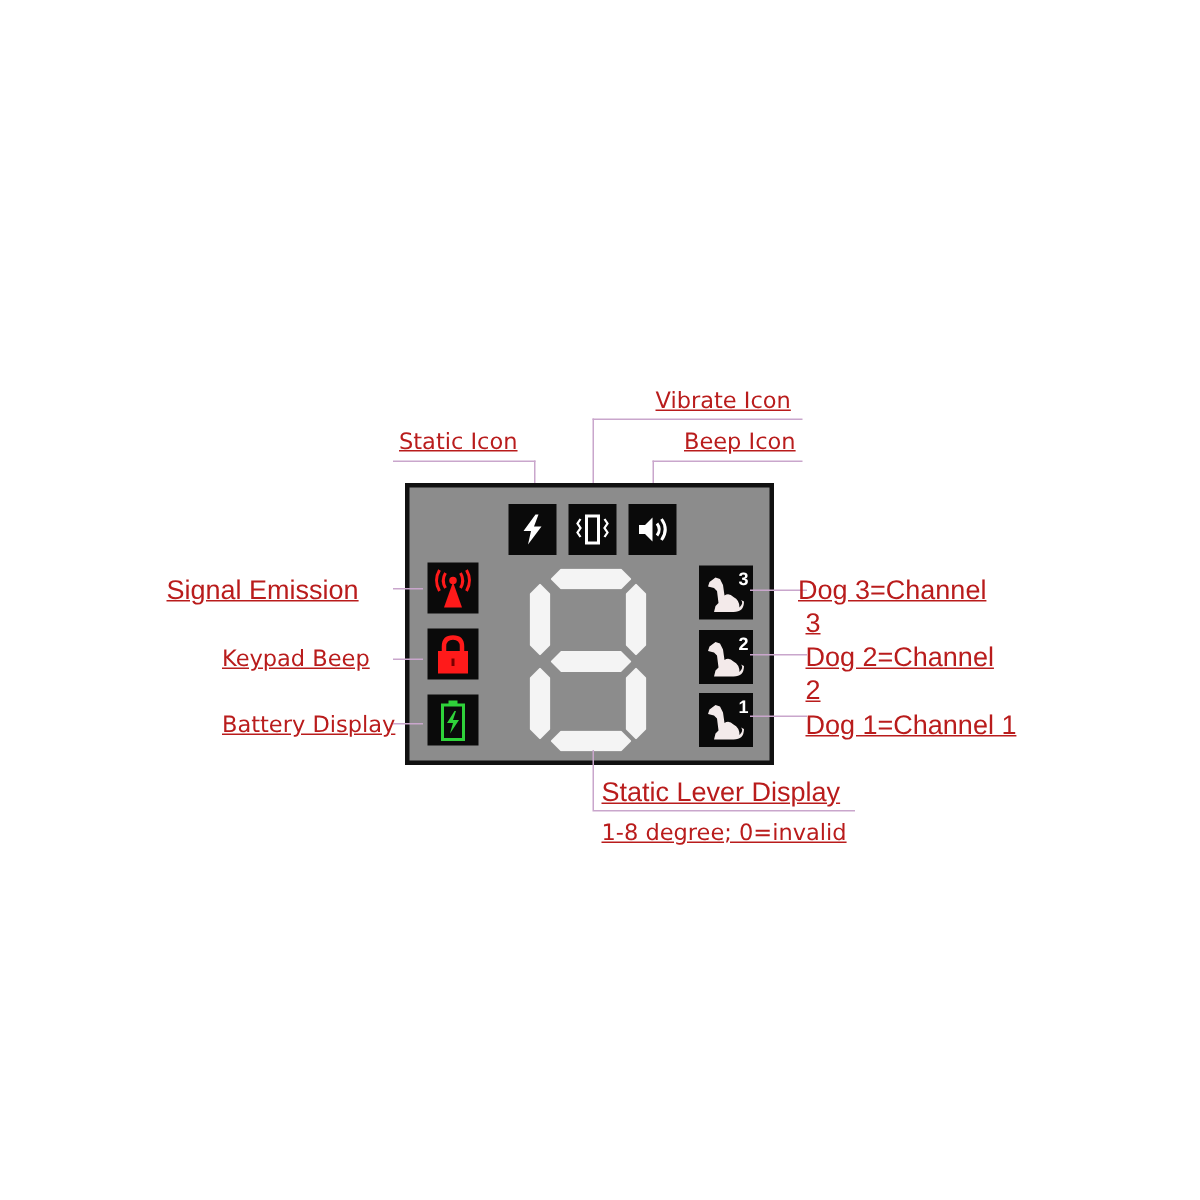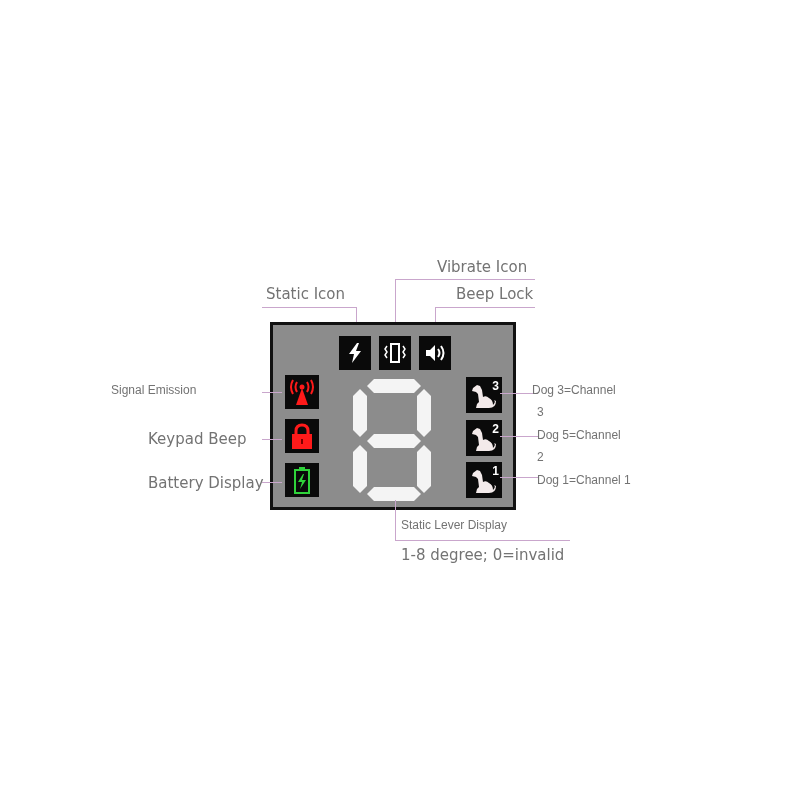--- a/index.html
+++ b/index.html
@@ -1,37 +1,37 @@
 <!DOCTYPE html>
 <html><head>
 <meta charset="utf-8">
 <style>
   html, body { margin:0; padding:0; }
   body { width:800px; height:800px; background:#ffffff; position:relative; overflow:hidden;
          font-family:"Liberation Sans", sans-serif; color:#111; }
   .abs { position:absolute; }
-  .label { position:absolute; white-space:nowrap; color:#737373; }
+  .label { position:absolute; white-space:nowrap; color:#b91c1c;text-decoration:underline; }
   .lbl-sans { font-family:"DejaVu Sans", sans-serif; font-size:15px; }
-  .lbl-lib { font-family:"Liberation Sans", sans-serif; font-size:12px; }
+  .lbl-lib { font-family:"Liberation Sans", sans-serif; font-size:18px; }
   .line { position:absolute; background:#c9a6cc; }
   .panel { position:absolute; left:270px; top:322px; width:246px; height:188px;
            background:#8c8c8c; border:3px solid #111; box-sizing:border-box; }
   .icon-box { position:absolute; background:#0a0a0a; width:32px; height:34px;
               display:flex; align-items:center; justify-content:center; }
   .seg { position:absolute; background:#f4f4f4; }
   .seg-h { width:54px; height:14px; clip-path:polygon(7px 0, calc(100% - 7px) 0, 100% 50%, calc(100% - 7px) 100%, 7px 100%, 0 50%); }
   .seg-v { width:14px; height:48px; clip-path:polygon(50% 0, 100% 7px, 100% calc(100% - 7px), 50% 100%, 0 calc(100% - 7px), 0 7px); }
   .dog-num { position:absolute; color:#fff; font-weight:bold; font-size:12px; top:2px; right:3px; font-family:"Liberation Sans", sans-serif; }
 </style>
 </head>
 <body>
 
 <div class="label lbl-sans" style="left:266px; top:285px;">Static Icon</div>
 <div class="label lbl-sans" style="left:437px; top:258px;">Vibrate Icon</div>
-<div class="label lbl-sans" style="left:456px; top:285px;">Beep Lock</div>
+<div class="label lbl-sans" style="left:456px; top:285px;">Beep Icon</div>
 
 <div class="line" style="left:262px; top:307px; width:95px; height:1px;"></div>
 <div class="line" style="left:356px; top:307px; width:1px; height:30px;"></div>
 <div class="line" style="left:395px; top:279px; width:140px; height:1px;"></div>
 <div class="line" style="left:395px; top:279px; width:1px; height:58px;"></div>
 <div class="line" style="left:435px; top:307px; width:100px; height:1px;"></div>
 <div class="line" style="left:435px; top:307px; width:1px; height:30px;"></div>
 
 <div class="panel">
 
@@ -114,21 +114,21 @@
 <div class="line" style="left:262px; top:392px; width:20px; height:1px;"></div>
 <div class="label lbl-sans" style="left:148px; top:430px;">Keypad Beep</div>
 <div class="line" style="left:262px; top:439px; width:20px; height:1px;"></div>
 <div class="label lbl-sans" style="left:148px; top:474px;">Battery Display</div>
 <div class="line" style="left:262px; top:482px; width:20px; height:1px;"></div>
 
 <div class="line" style="left:500px; top:393px; width:38px; height:1px;"></div>
 <div class="label lbl-lib" style="left:532px; top:383px;">Dog 3=Channel</div>
 <div class="label lbl-lib" style="left:537px; top:405px;">3</div>
 <div class="line" style="left:500px; top:436px; width:38px; height:1px;"></div>
-<div class="label lbl-lib" style="left:537px; top:428px;">Dog 5=Channel</div>
+<div class="label lbl-lib" style="left:537px; top:428px;">Dog 2=Channel</div>
 <div class="label lbl-lib" style="left:537px; top:450px;">2</div>
 <div class="line" style="left:500px; top:477px; width:38px; height:1px;"></div>
 <div class="label lbl-lib" style="left:537px; top:473px;">Dog 1=Channel 1</div>
 
 <div class="line" style="left:395px; top:500px; width:1px; height:40px;"></div>
 <div class="line" style="left:395px; top:540px; width:175px; height:1px;"></div>
 <div class="label lbl-lib" style="left:401px; top:518px;text-align:right;">Static Lever Display</div>
 <div class="label lbl-sans" style="left:401px; top:546px;">1-8 degree; 0=invalid</div>
 
 </body></html>

